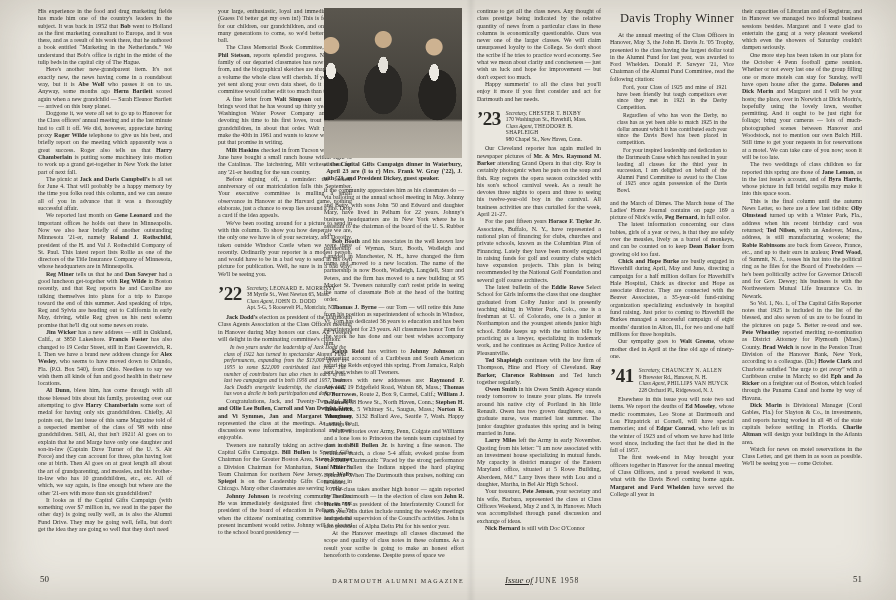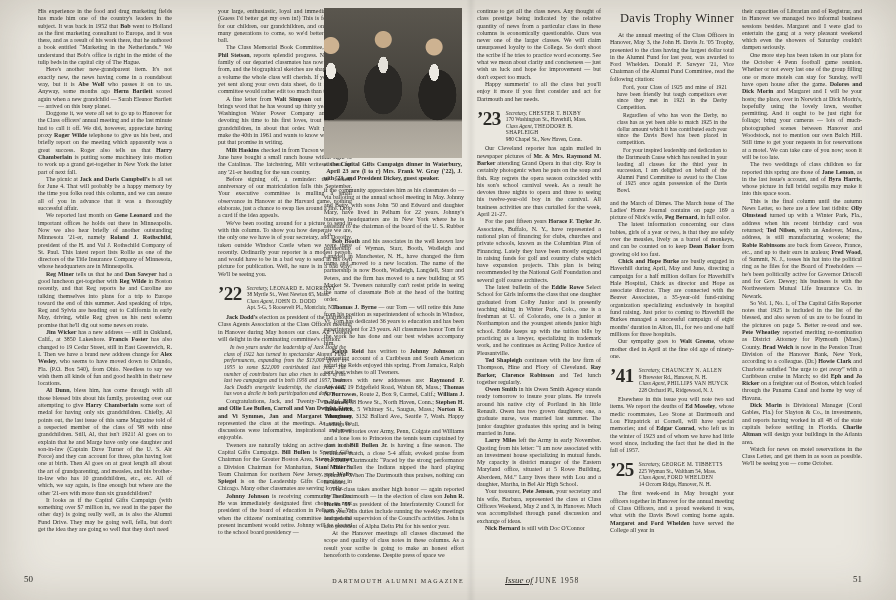--- a/index.html
+++ b/index.html
@@ -42,21 +42,21 @@
       radial-gradient(ellipse 7px 12px at 52% 38%, #e4e1da 0 70%, rgba(0,0,0,0) 71%),
       radial-gradient(ellipse 7px 12px at 83% 43%, #ece9e2 0 70%, rgba(0,0,0,0) 71%),
       radial-gradient(ellipse 27px 36px at 19% 58%, #262421 0 70%, rgba(0,0,0,0) 71%),
       radial-gradient(ellipse 27px 36px at 52% 54%, #2b2926 0 70%, rgba(0,0,0,0) 71%),
       radial-gradient(ellipse 27px 36px at 85% 58%, #262421 0 70%, rgba(0,0,0,0) 71%),
       linear-gradient(rgba(0,0,0,0) 74%, #a8a298 76%, #b7b1a5 100%),
       linear-gradient(#5a564e, #403d37 70%, #35322d 100%);
   }
   .caption{font-size:6px;font-weight:bold;line-height:7px;text-align:justify;margin:3px 0 5px -26px;width:164px;}
   .folio{position:absolute;font-size:9px;}
-  .folio-l{left:24px;top:574px;}
+  .folio-l{left:40px;top:574px;}
   .folio-r{right:34px;top:574px;margin-left:16px;}
   .mag-name{position:absolute;right:432px;top:578px;font-size:6px;letter-spacing:1.4px;}
   .issue-line{position:absolute;left:505px;top:575px;font-size:9px;}
   .issue-prefix{font-style:italic;text-decoration:underline;}
   .issue-caps{font-size:7.5px;letter-spacing:1px;}
   b{font-weight:bold;}
 </style>
 </head>
 <body>
 
@@ -168,29 +168,20 @@
         <div class="officers">
           <div><span class="off-label">Secretary,</span> <span class="offname">CHAUNCEY N. ALLEN</span></div>
           <div class="off-addr">9 Brewster Rd., Hanover, N. H.</div>
           <div><span class="off-label">Class Agent,</span> <span class="offname">PHILLIPS VAN HUYCK</span></div>
           <div class="off-addr">228 Orchard Pl., Ridgewood, N. J.</div>
         </div>
       </div>
       <div>
           <p class="para">Elsewhere in this issue you will note two sad items. We report the deaths of <b>Ed Moseley</b>, whose medic roommates, Leo Stone at Dartmouth and Lou Fitzpatrick at Cornell, will have special memories; and of <b>Edgar Conrad</b>, who left us in the winter of 1923 and of whom we have had little word since, including the fact that he died in the fall of 1957.</p>
         </div>
-      <div class="class-section">
-        <span class="year">’25</span>
-        <div class="officers">
-          <div><span class="off-label">Secretary,</span> <span class="offname">GEORGE M. TIBBETTS</span></div>
-          <div class="off-addr">225 Wyman St., Waltham 54, Mass.</div>
-          <div><span class="off-label">Class Agent,</span> <span class="offname">FORD WHELDEN</span></div>
-          <div class="off-addr">14 Occom Ridge, Hanover, N. H.</div>
-        </div>
-      </div>
       <div>
           <p class="para">The first week-end in May brought your officers together in Hanover for the annual meeting of Class Officers, and a proud weekend it was, what with the Davis Bowl coming home again. <b>Margaret and Ford Whelden</b> have served the College all year in</p>
         </div>
     </div>
 
     <div class="col c6">
         <p class="para cont">their capacities of Librarian and of Registrar, and in Hanover we managed two informal business sessions besides. Margaret and I were glad to entertain the gang at a very pleasant weekend which even the showers of Saturday couldn't dampen seriously.</p>
         <p class="para">One more step has been taken in our plans for the October 4 Penn football game reunion. Whether or not every last one of the group filling one or more motels can stay for Sunday, we'll have open house after the game. <b>Dolores and Dick Morin</b> and Margaret and I will be your hosts; the place, over in Norwich at Dick Morin's, hopefully using the lovely lawn, weather permitting. And it ought to be just right for foliage; bring your cameras — lots of much-photographed scenes between Hanover and Woodstock, not to mention our own Balch Hill. Still time to get your requests in for reservations at a motel. We can take care of you now; soon it will be too late.</p>
         <p class="para">The two weddings of class children so far reported this spring are those of <b>Jane Lemon</b>, as in the last issue's account, and of <b>Byra Harris</b>, whose picture in full bridal regalia may make it into this space soon.</p>
         <p class="para">This is the final column until the autumn News Letter, so here are a few last tidbits: <b>Olly Olmstead</b> turned up with a Winter Park, Fla., address when his recent birthday card was returned; <b>Ted Nilsen</b>, with an Andover, Mass., address, is still manufacturing woolens; the <b>Robie Robinsons</b> are back from Greece, France, etc., and up to their ears in azaleas; <b>Fred Wood</b>, of Summit, N. J., tosses his hat into the political ring as he files for the Board of Freeholders — he's been politically active for Governor Driscoll and for Gov. Dewey; his business is with the Northwestern Mutual Life Insurance Co. in Newark.</p>

